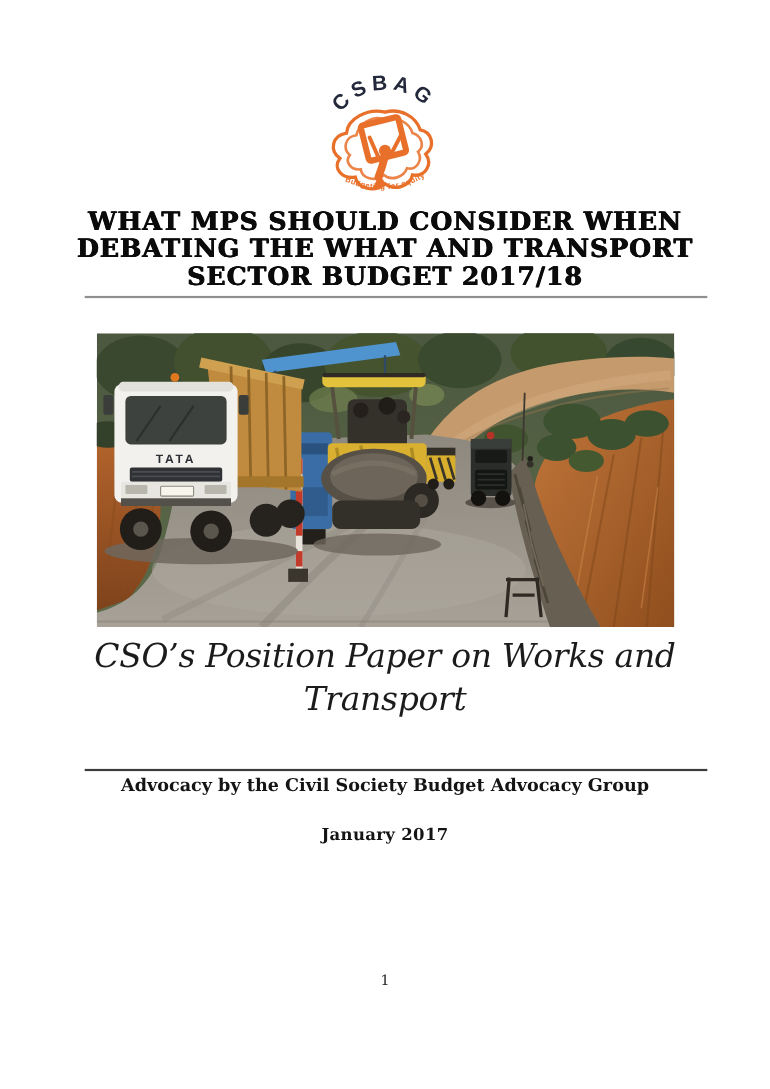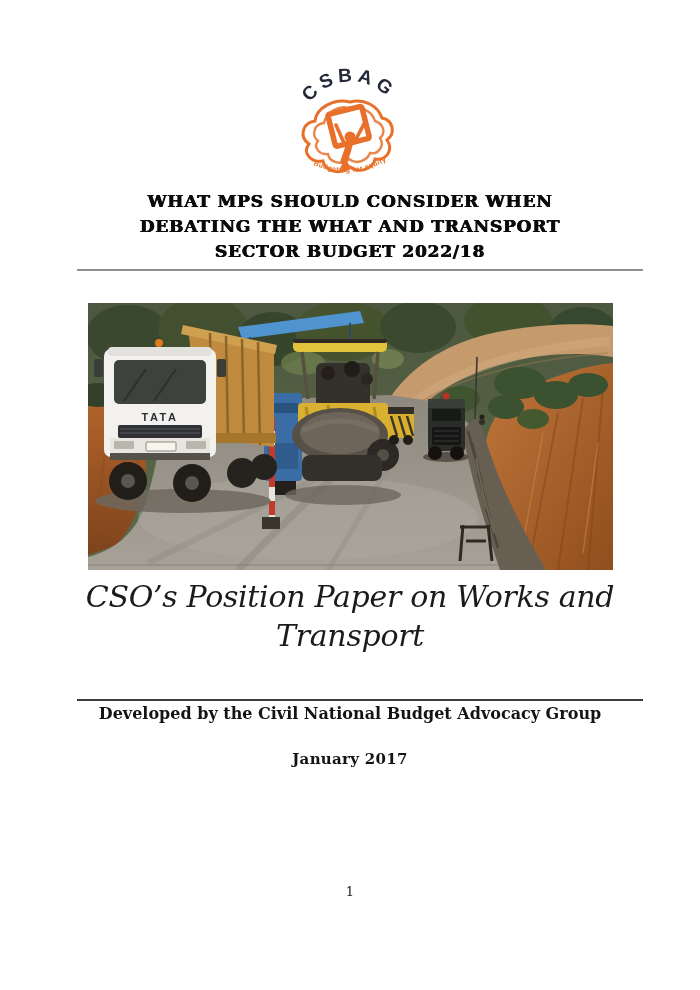--- a/index.html
+++ b/index.html
@@ -3,21 +3,21 @@
 <meta charset="utf-8">
 <style>
   html,body{margin:0;padding:0;}
   body{
     width:700px;height:990px;background:#ffffff;position:relative;
     font-family:"DejaVu Serif", serif;color:#111;overflow:hidden;
   }
   .logo{position:absolute;top:58px;left:50%;transform:translateX(-50%);width:136px;height:122px;}
   .title{
     position:absolute;top:189px;left:50px;width:600px;text-align:center;
-    font-weight:700;font-size:17px;line-height:25px;letter-spacing:0.8px;color:#0b0b0b;
+    font-weight:700;font-size:23px;line-height:25px;letter-spacing:0.8px;color:#0b0b0b;
     text-shadow:0.5px 0 0 #0b0b0b, -0.3px 0 0 #0b0b0b;
     font-family:"DejaVu Serif", serif;
   }
   .rule{position:absolute;top:269px;left:77px;width:566px;height:0;border-top:2px solid #8f8f8f;}
   .photo{position:absolute;top:303px;left:88px;width:525px;height:267px;}
   .subtitle{
     position:absolute;top:577px;left:55px;width:590px;text-align:center;
     font-style:italic;font-size:30px;line-height:39px;color:#1b1b1b;letter-spacing:-0.3px;
   }
   .thin-rule{position:absolute;top:699px;left:77px;width:566px;height:0;border-top:2px solid #3c3c3c;}
@@ -63,21 +63,21 @@
   </text>
 
   <text font-family="Liberation Sans, sans-serif" font-size="7" font-weight="bold" fill="#E8702A" letter-spacing="0.4">
     <textPath href="#arcBottom" startOffset="50%" text-anchor="middle">Budgeting for equity</textPath>
   </text>
 </svg>
 
 <div class="title">
   <div>WHAT MPS SHOULD CONSIDER WHEN</div>
   <div>DEBATING THE WHAT AND TRANSPORT</div>
-  <div>SECTOR BUDGET 2022/18</div>
+  <div>SECTOR BUDGET 2017/18</div>
 </div>
 <div class="rule"></div>
 
 <svg class="photo" viewBox="0 0 525 267" preserveAspectRatio="none" role="img" aria-label="Road construction site: white tipper truck, road roller and oncoming lorry on a murram road cut through red-earth embankments">
   <defs>
     <linearGradient id="roadGrad" x1="0" y1="0" x2="0" y2="1">
       <stop offset="0" stop-color="#8e897f"></stop>
         <stop offset="1" stop-color="#a7a198"></stop>
     </linearGradient>
     <linearGradient id="dirtR" x1="0" y1="0" x2="1" y2="1">
@@ -255,16 +255,16 @@
     <circle cx="394" cy="114" r="2.5" fill="#23201c"></circle>
     <circle cx="394" cy="119" r="3" fill="#33302a"></circle>
   </g>
 </svg>
 
 <div class="subtitle">
   <div>CSO’s   Position Paper on Works and Transport</div>
 </div>
 
 <div class="thin-rule"></div>
-<div class="byline">Developed by the Civil National Budget Advocacy Group</div>
+<div class="byline">Advocacy by the Civil Society Budget Advocacy Group</div>
 <div class="date">January 2017</div>
 
 <div class="pagenum">1</div>
 
 </body></html>

